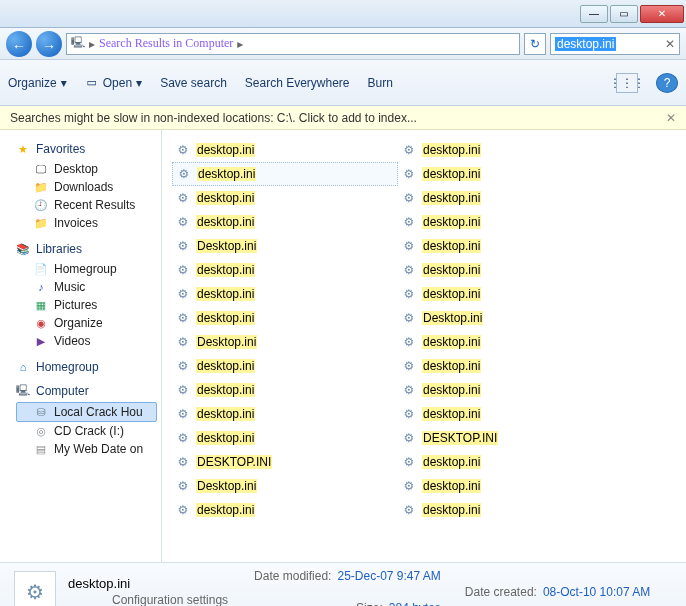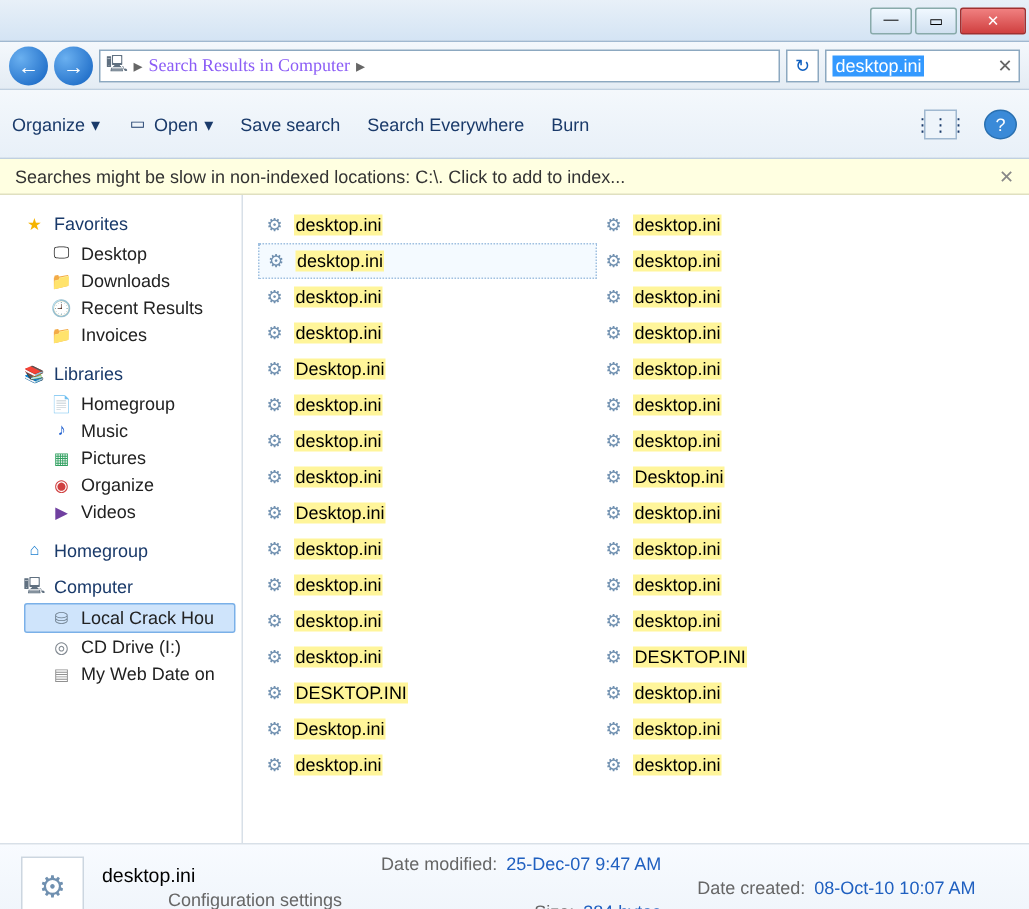--- a/index.html
+++ b/index.html
@@ -172,21 +172,21 @@
       <div class="navhdr">
           <span class="ico comp">🖳</span>
           <span>Computer</span>
         </div>
       <div class="navitem sel">
           <span class="ico drive">⛁</span>
           <span>Local Crack Hou</span>
         </div>
       <div class="navitem">
           <span class="ico disc">◎</span>
-          <span>CD Drive (I:)</span>
+          <span>CD Crack (I:)</span>
         </div>
       <div class="navitem">
           <span class="ico web">▤</span>
           <span>My Web Date on</span>
         </div>
     </div>
   </div>
 
   <div class="content">
     <div class="col" id="col1">

